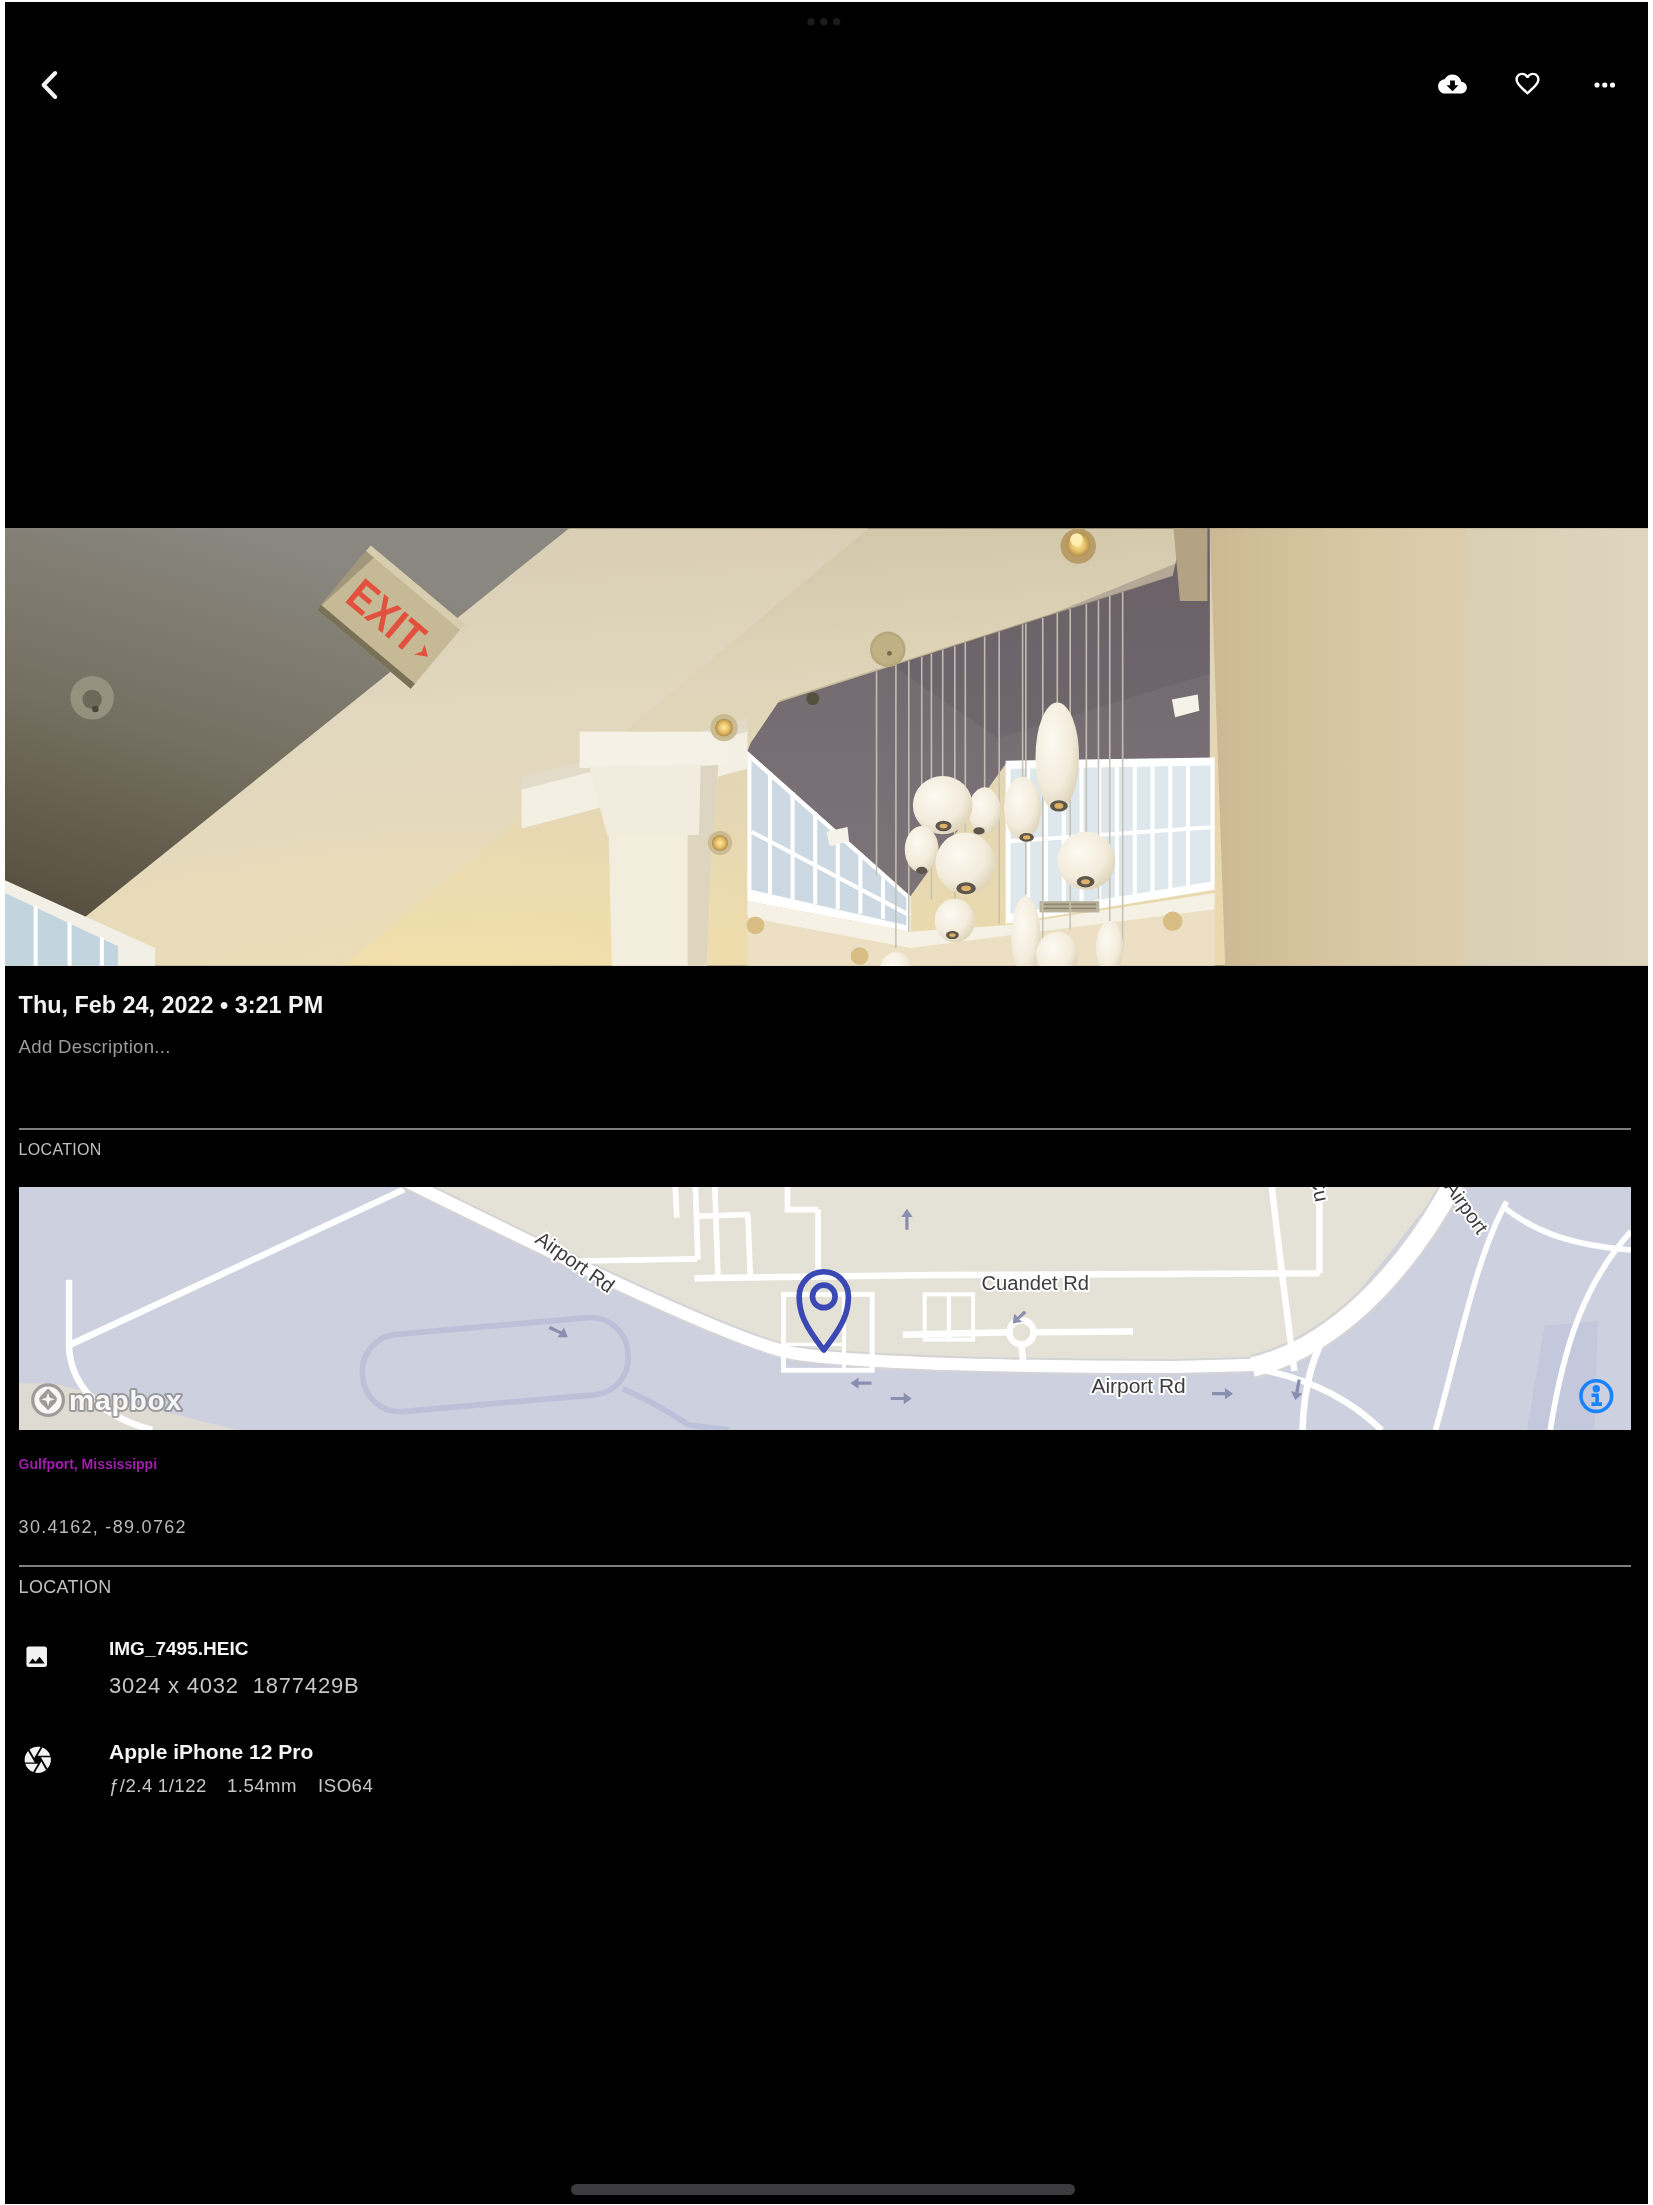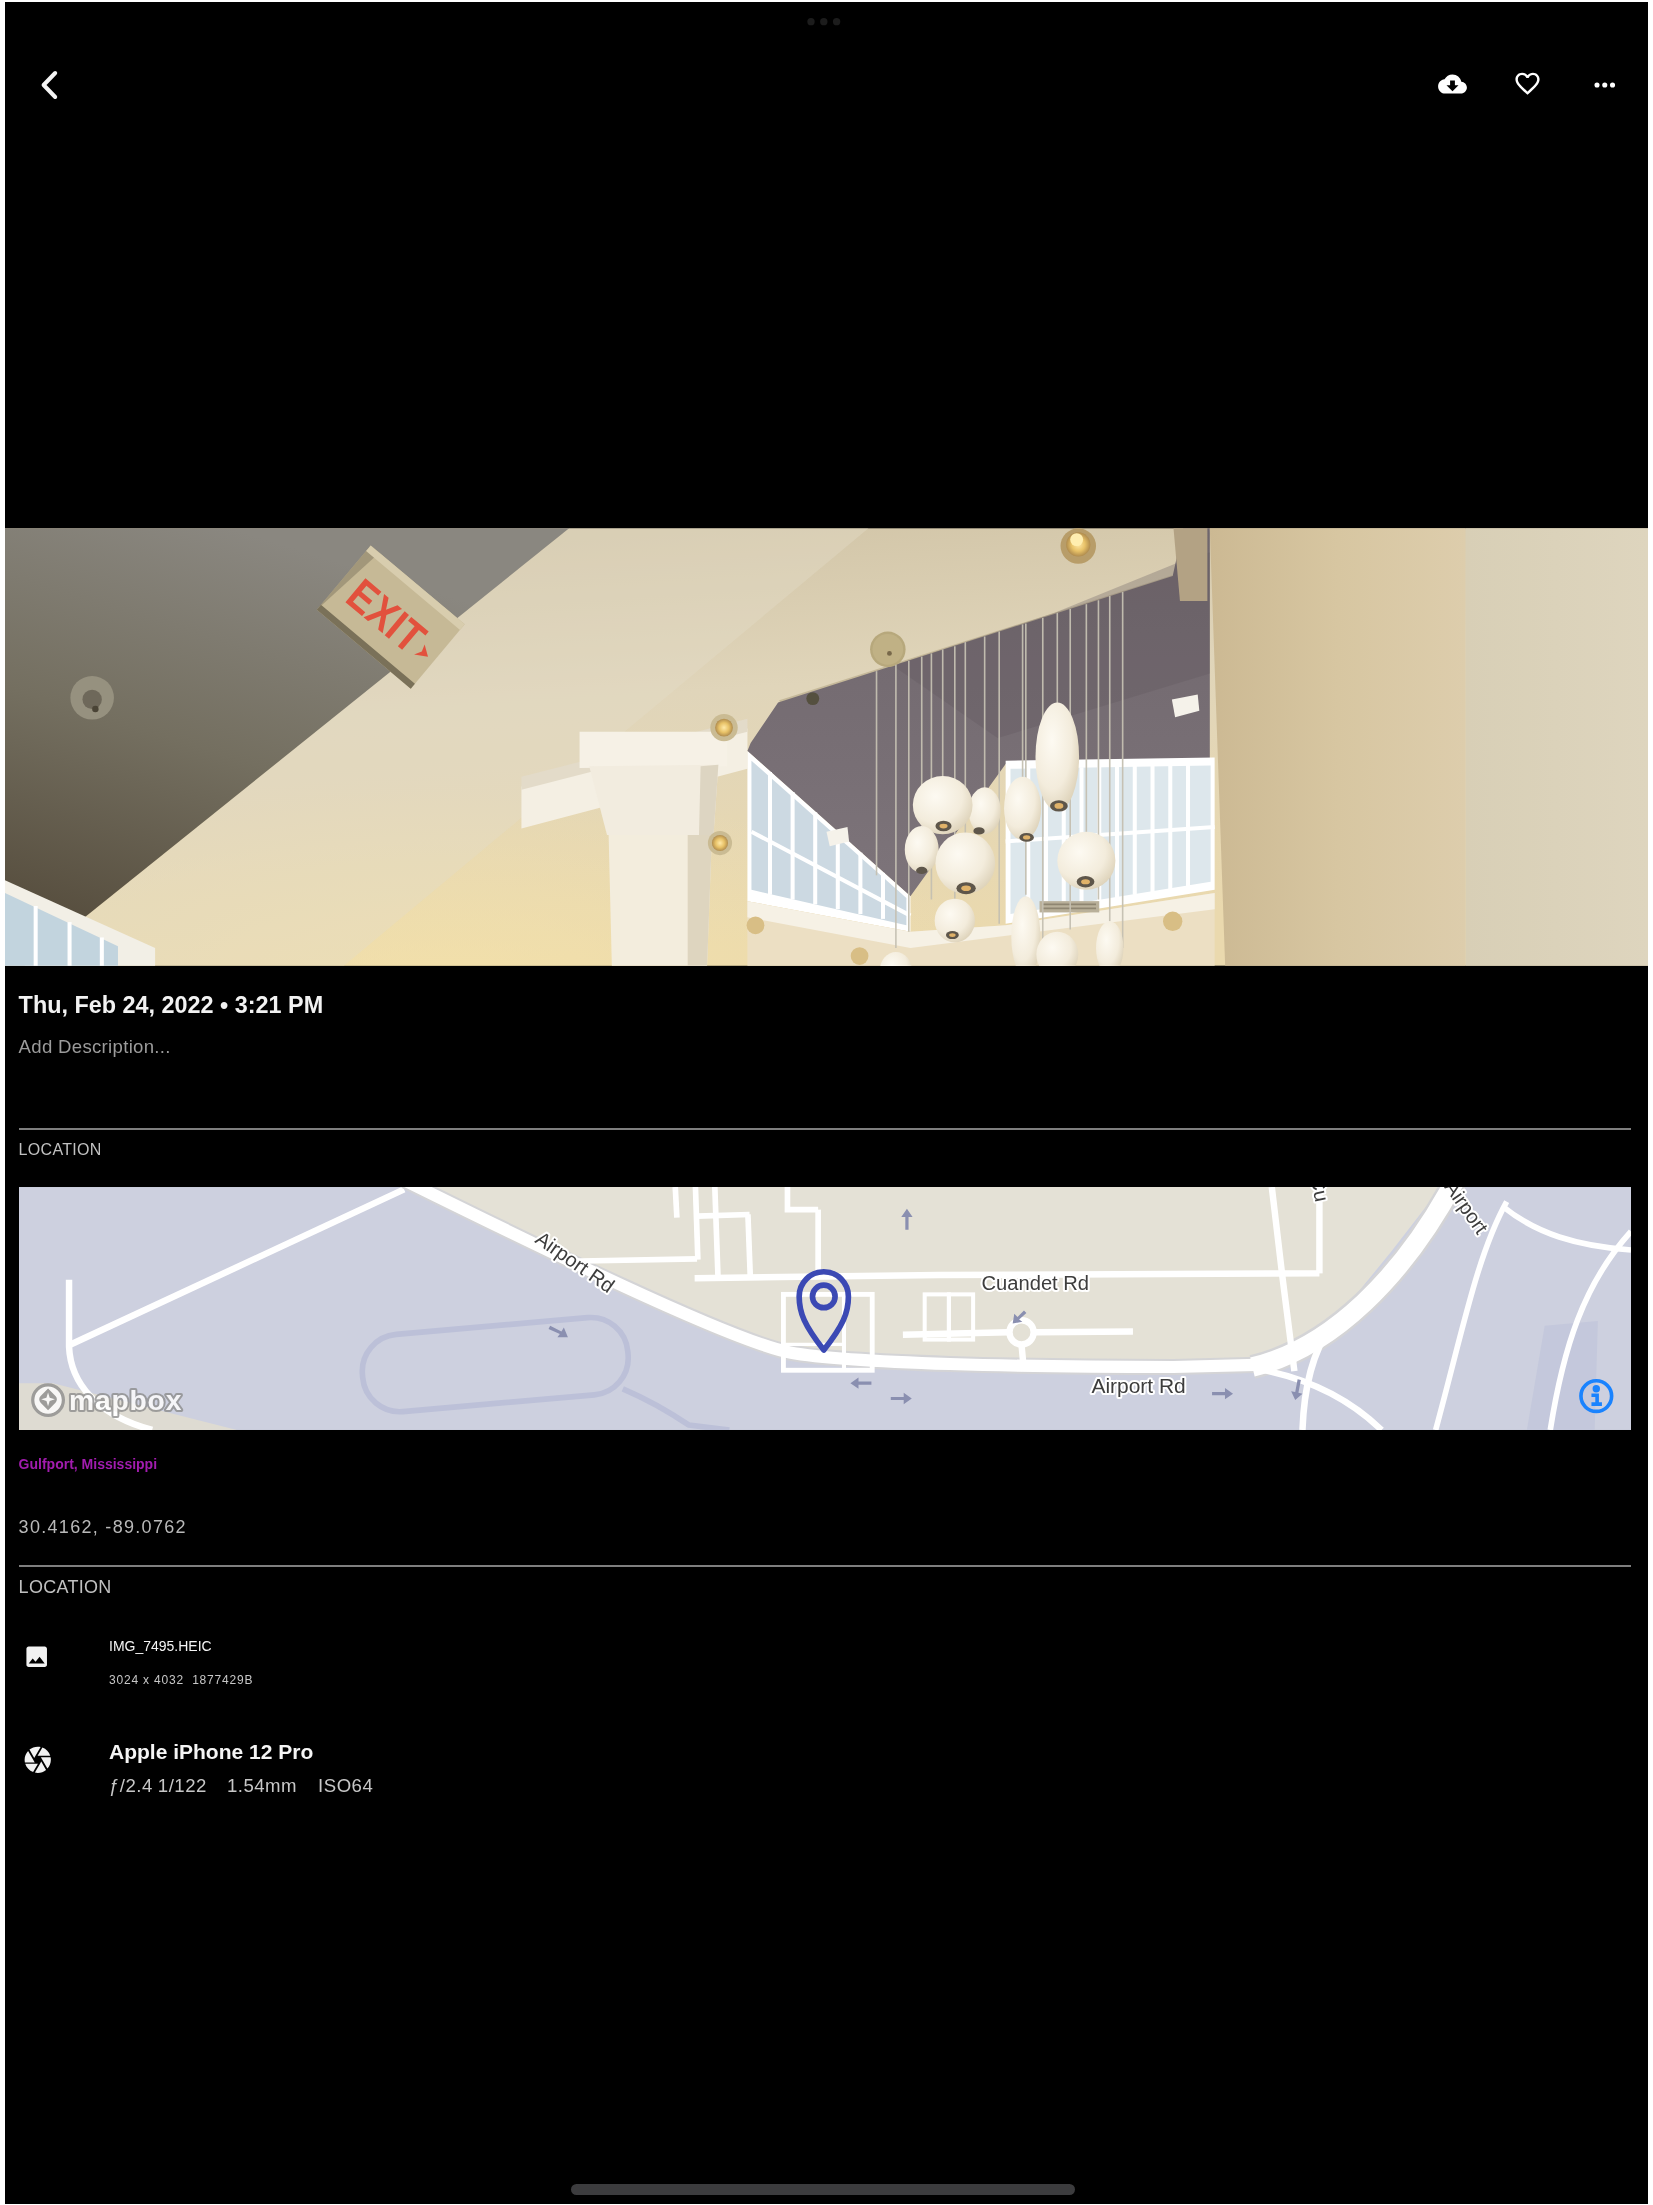--- a/index.html
+++ b/index.html
@@ -347,23 +347,23 @@
 <div class="abs" style="left:18.6px;top:1478px;color:#b9b9b9;font-size:18px;letter-spacing:1.3px;margin-top:39px;">30.4162, -89.0762</div>
 
 <div class="abs" style="left:18.6px;top:1565px;width:1612px;height:1.6px;background:#7e7e7e;"></div>
 
 <div class="abs" style="left:18.6px;top:1577px;color:#c0c0c0;font-size:18px;letter-spacing:0.3px;">LOCATION</div>
 
 <svg class="abs" style="left:23.4px;top:1643px;" width="27.4" height="27.4" viewBox="0 0 24 24">
   <path fill="#f2f2f2" d="M21 19V5c0-1.1-.9-2-2-2H5c-1.1 0-2 .9-2 2v14c0 1.1.9 2 2 2h14c1.1 0 2-.9 2-2zM8.5 13.5l2.5 3.01L14.5 12l4.5 6H5l3.5-4.5z"></path>
 </svg>
 
-<div class="abs" style="left:109px;top:1638px;color:#f5f5f5;font-size:14px;font-weight:400;letter-spacing:0px;">IMG_7495.HEIC</div>
-
-<div class="abs" style="left:109px;top:1673px;color:#c7c7c7;font-size:12px;letter-spacing:0.8px;">3024 x 4032&nbsp;&nbsp;1877429B</div>
+<div class="abs" style="left:109px;top:1638px;color:#f5f5f5;font-size:19px;font-weight:700;letter-spacing:0px;">IMG_7495.HEIC</div>
+
+<div class="abs" style="left:109px;top:1673px;color:#c7c7c7;font-size:22px;letter-spacing:0.8px;">3024 x 4032&nbsp;&nbsp;1877429B</div>
 
 <svg class="abs" style="left:22px;top:1744px;" width="31.5" height="31.5" viewBox="0 0 24 24">
   <path fill="#f2f2f2" d="M9.4 10.5l4.77-8.26C13.47 2.09 12.75 2 12 2c-2.4 0-4.6.85-6.32 2.25l3.66 6.35.06-.1zM21.54 9c-.92-2.92-3.15-5.26-6-6.34L11.88 9h9.66zm.26 1h-7.49l.29.5 4.76 8.25C21 16.97 22 14.61 22 12c0-.69-.07-1.35-.2-2zM8.54 12l-3.9-6.75C3.01 7.03 2 9.39 2 12c0 .69.07 1.35.2 2h7.49l-1.15-2zm-6.08 3c.92 2.92 3.15 5.26 6 6.34L12.12 15H2.46zm11.27 0l-3.9 6.76c.7.15 1.42.24 2.17.24 2.4 0 4.6-.85 6.32-2.25l-3.66-6.35-.93 1.6z"></path>
 </svg>
 
 <div class="abs" style="left:109px;top:1740px;color:#f5f5f5;font-size:21px;font-weight:700;letter-spacing:0px;">Apple iPhone 12 Pro</div>
 
 <div class="abs" style="left:109px;top:1775px;color:#c7c7c7;font-size:18.6px;letter-spacing:0.5px;"><span style="margin-right:5px;">ƒ/2.4</span><span style="margin-right:20px;">1/122</span><span style="margin-right:21px;">1.54mm</span><span>ISO64</span></div>
 
 <div class="abs" style="left:571px;top:2184px;width:504px;height:10.5px;border-radius:5.7px;background:#3c3c3e;"></div>

